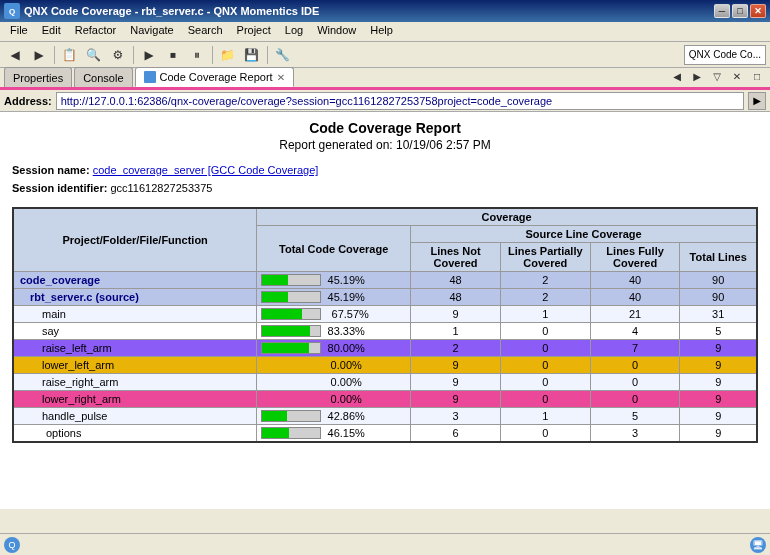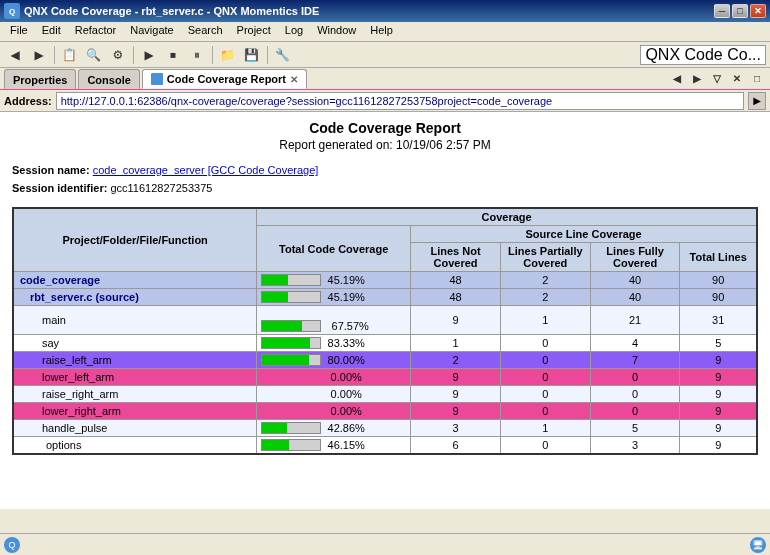--- a/index.html
+++ b/index.html
@@ -107,35 +107,34 @@
     .toolbar-right {
       margin-left: auto;
       display: flex;
       align-items: center;
       gap: 2px;
     }
     .toolbar-label-box {
       border: 1px solid #999;
       background: white;
       padding: 1px 4px;
-      font-size: 16px;
+      font-size: 10px;
       height: 20px;
       display: flex;
       align-items: center;
     }
 
     
     .tabs-row {
       background: #ece9d8;
       height: 22px;
       display: flex;
       align-items: flex-end;
       padding: 0 4px;
-      border-bottom: 1px solid #ec4899;
-      font-weight: bold;
+      border-bottom: 3px solid #ec4899;
     }
     .tab {
       height: 20px;
       padding: 0 8px;
       border: 1px solid #999;
       border-bottom: none;
       background: #d4d0c8;
       font-size: 11px;
       display: flex;
       align-items: center;
@@ -415,21 +414,21 @@
             </div>
           </td>
           <td>48</td>
           <td>2</td>
           <td>40</td>
           <td>90</td>
         </tr>
         <tr style="background: rgb(240, 244, 255);">
           <td style="text-align: left; padding-left: 28px;">main</td>
           <td style="padding: 2px 4px;">
-            <div style="display: flex; align-items: flex-start; gap: 8px; justify-content: flex-start; margin-top: 12px;">
+            <div style="display: flex; align-items: flex-start; gap: 8px; justify-content: flex-start;">
               <div style="width: 60px; height: 12px; background: rgb(208, 208, 208); border: 1px solid rgb(136, 136, 136); position: relative; display: inline-block; flex-shrink: 0;">
                 <div style="width: 68%; height: 100%; background: rgb(0, 204, 0); position: absolute; top: 0px; left: 0px;"></div>
               </div>
               <span style="font-size: 11px; min-width: 42px;">67.57%</span>
             </div>
           </td>
           <td>9</td>
           <td>1</td>
           <td>21</td>
           <td>31</td>
@@ -457,21 +456,21 @@
                 <div style="width: 80%; height: 100%; background: rgb(0, 204, 0); position: absolute; top: 0px; left: 0px;"></div>
               </div>
               <span style="font-size: 11px; min-width: 42px;">80.00%</span>
             </div>
           </td>
           <td>2</td>
           <td>0</td>
           <td>7</td>
           <td>9</td>
         </tr>
-        <tr style="background: #ec4899;">
+        <tr style="background: #eab308;">
           <td style="text-align: left; padding-left: 28px;">lower_left_arm</td>
           <td style="padding: 2px 4px;">
             <div style="display: flex; align-items: center; gap: 4px; justify-content: flex-start;">
               <div style="width: 60px; height: 12px; flex-shrink: 0;"></div>
               <span style="font-size: 11px; min-width: 42px;">0.00%</span>
             </div>
           </td>
           <td>9</td>
           <td>0</td>
           <td>0</td>

